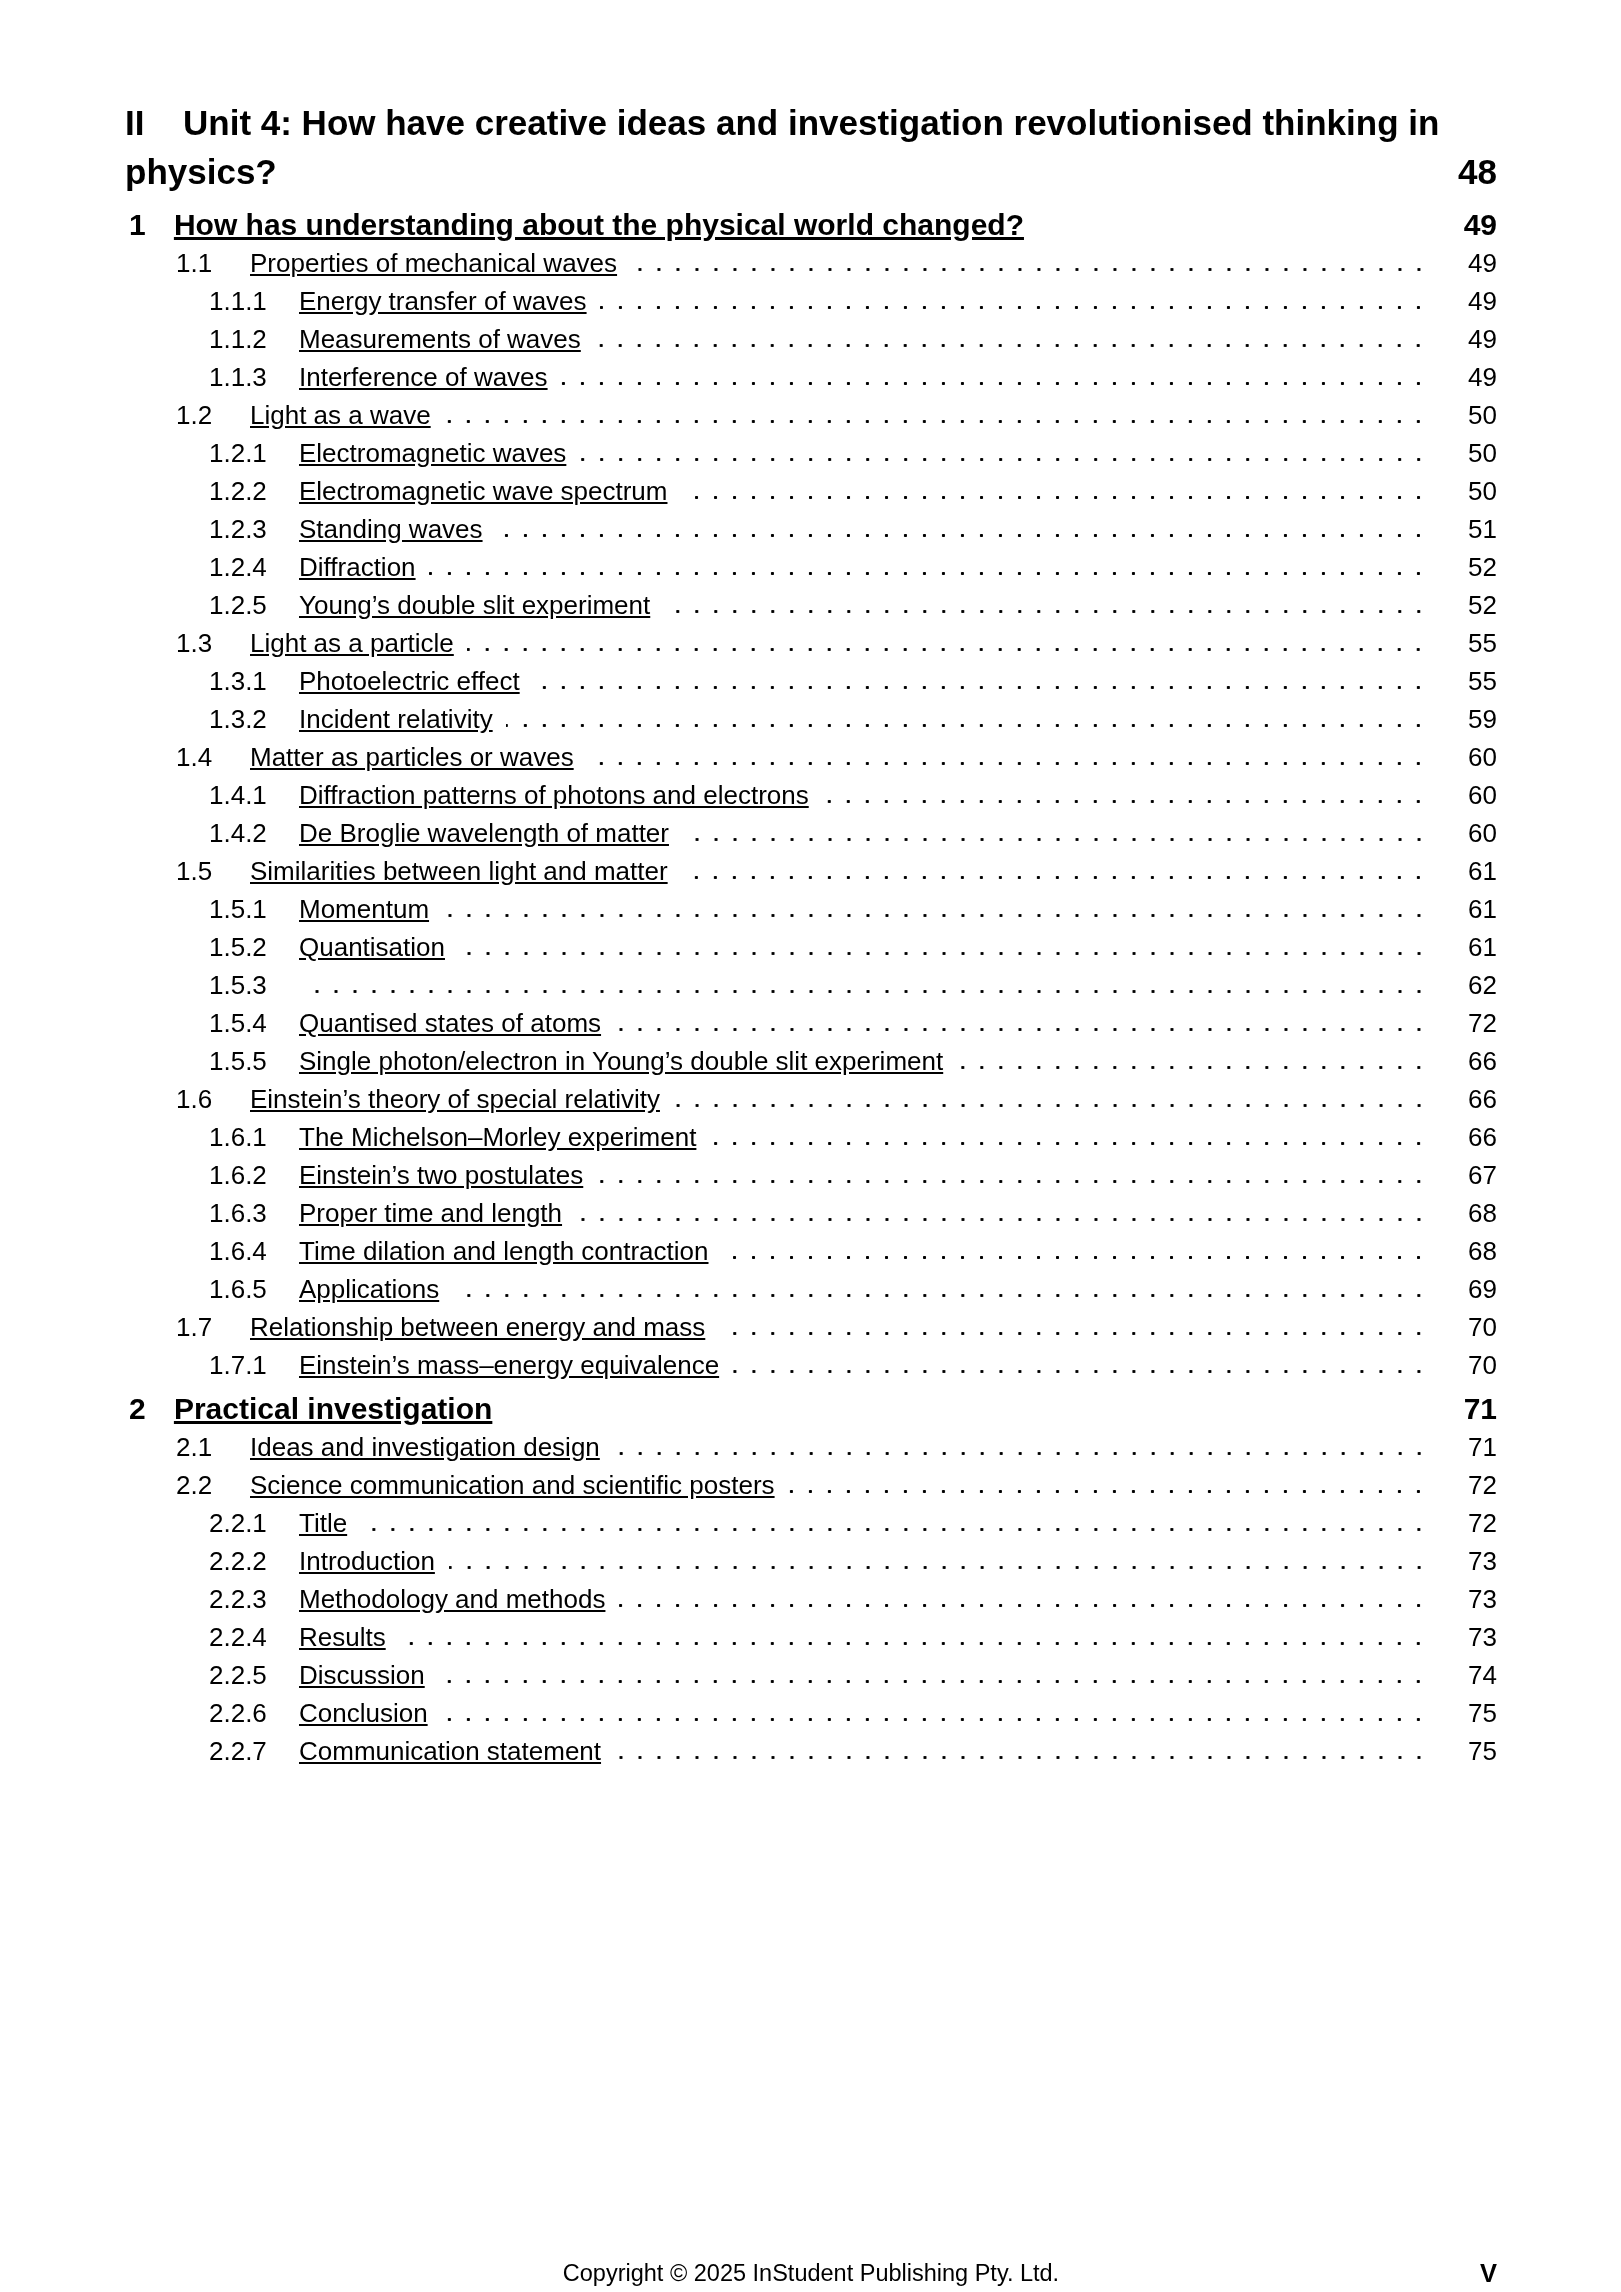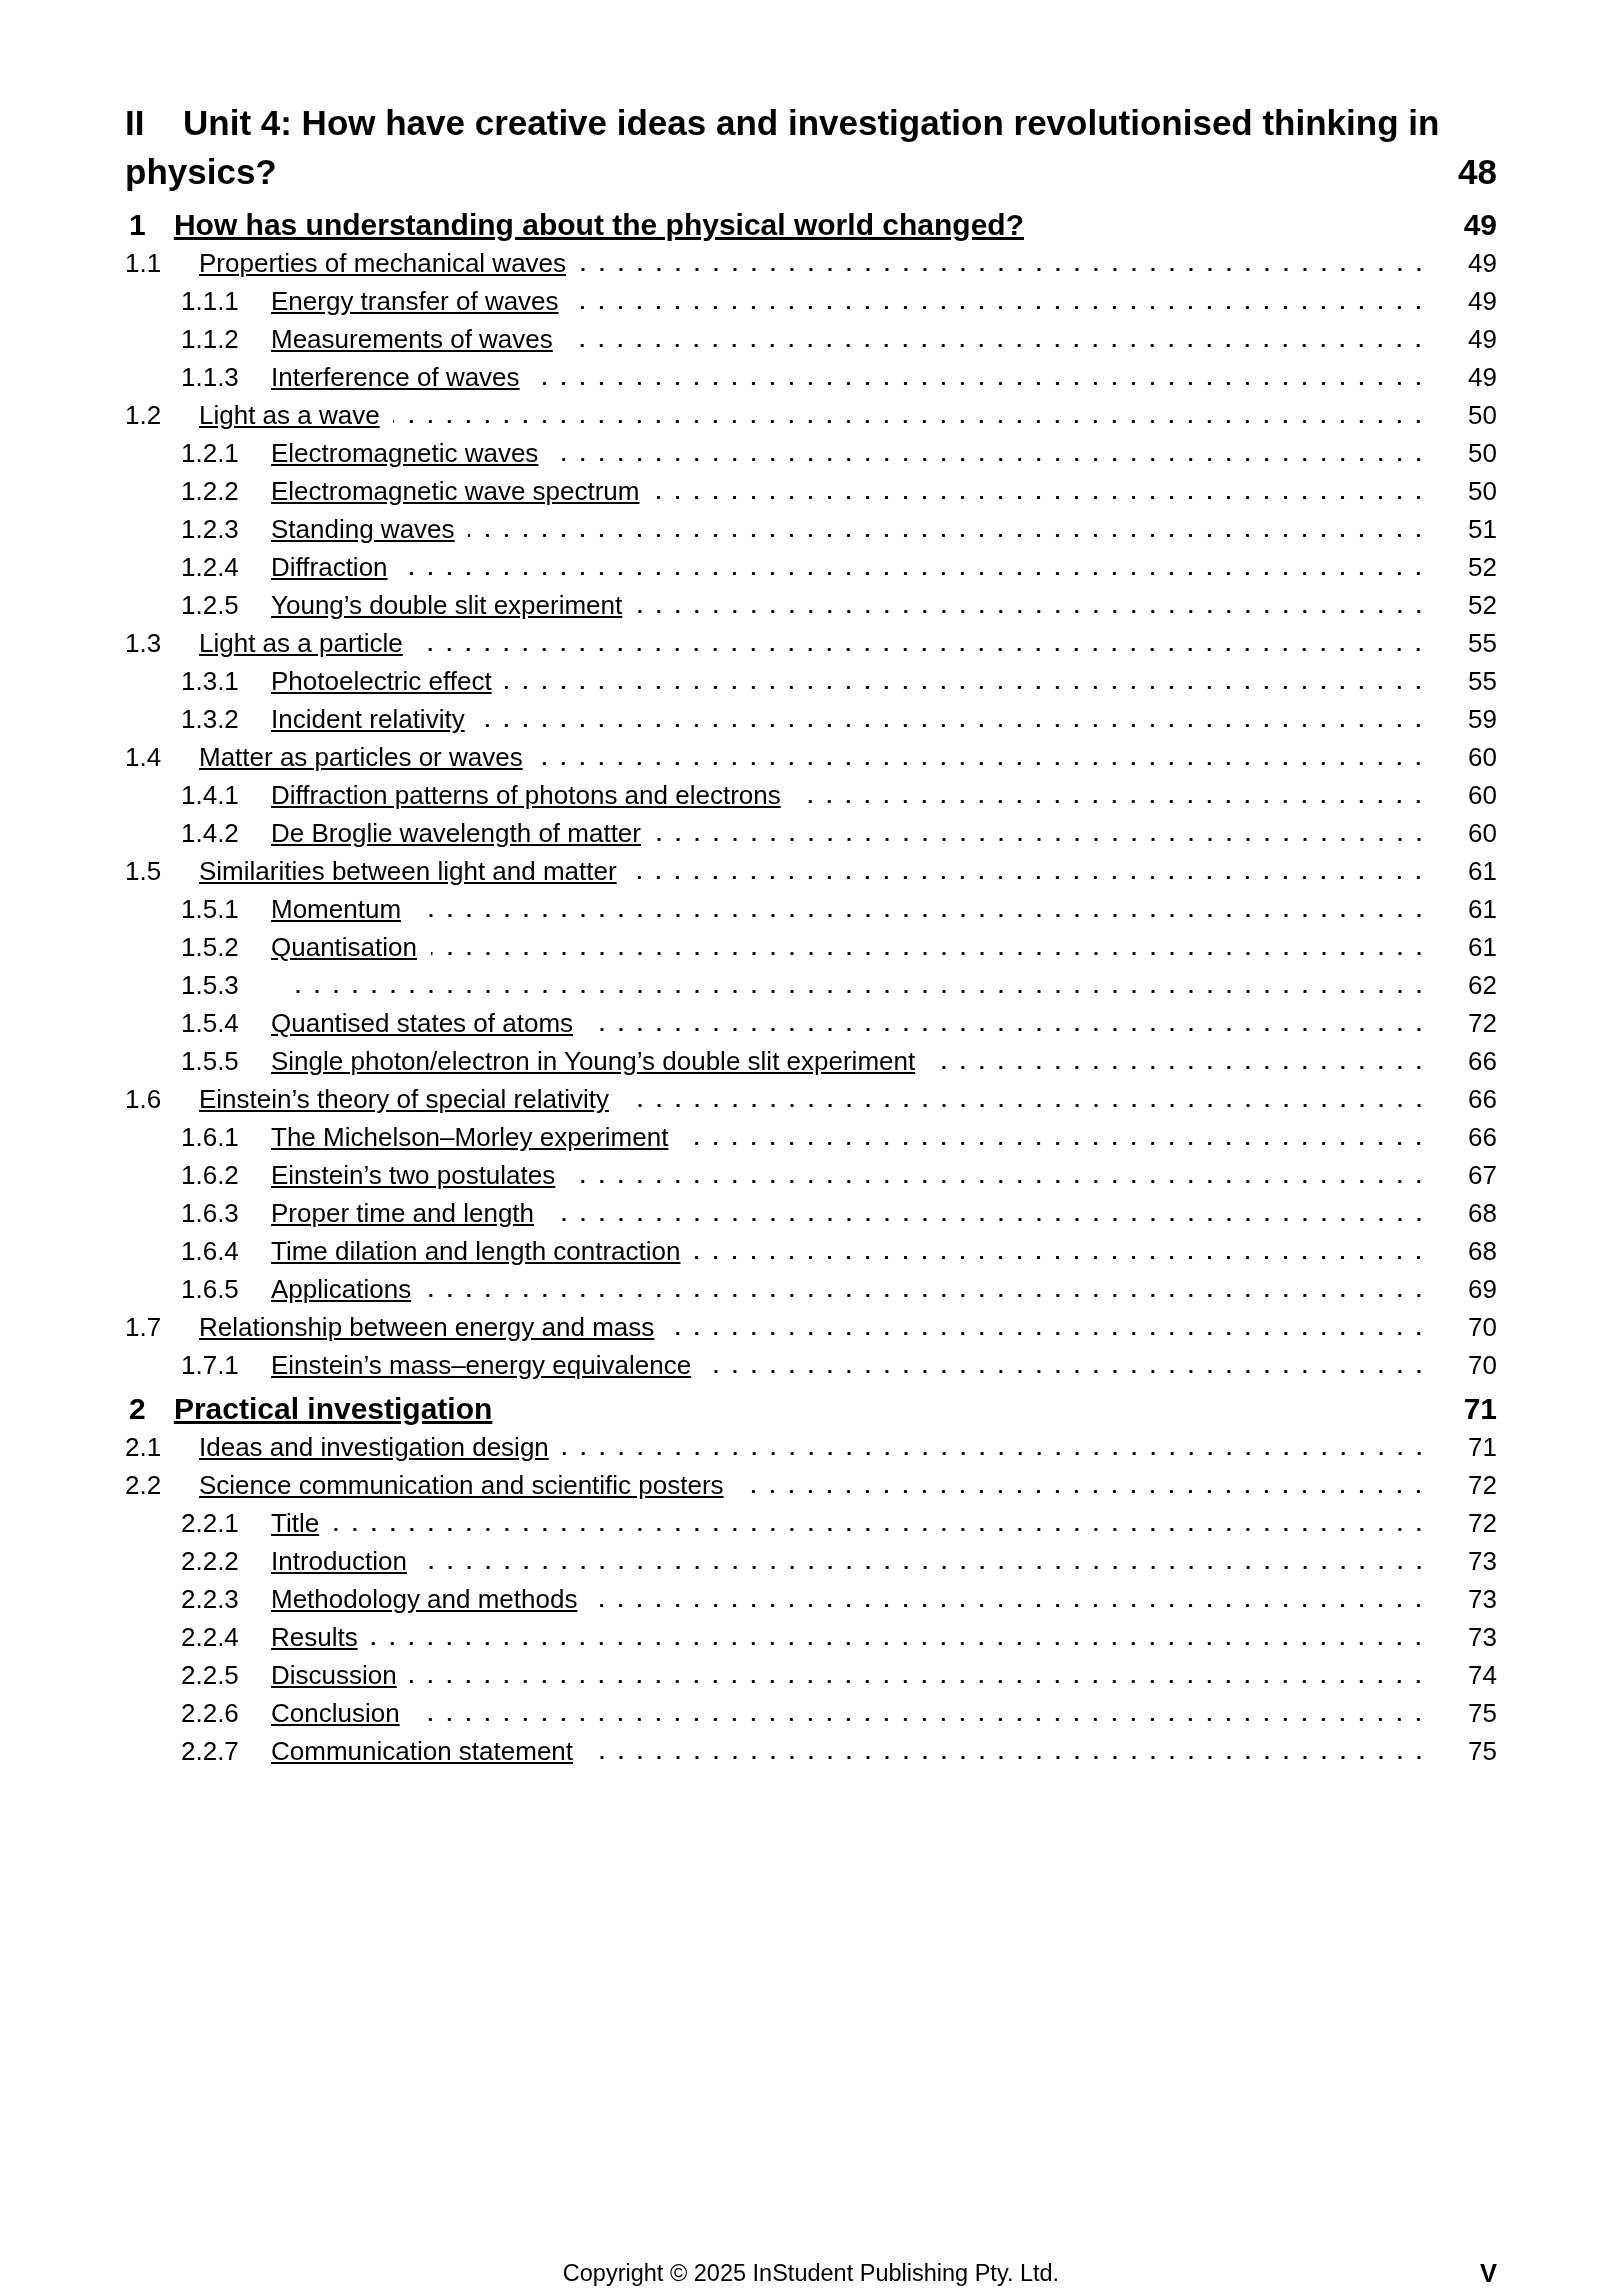--- a/index.html
+++ b/index.html
@@ -43,22 +43,22 @@
     font-size: 26px;
     line-height: 38px;
     white-space: nowrap;
   }
   .row .num  { flex: 0 0 auto; display: inline-block; }
   .row .title{ flex: 0 0 auto; text-decoration: underline; }
   .row .pg   { flex: 0 0 auto; min-width: 57px; text-align: right; }
 
   .row.l0 { font-weight: bold; font-size: 30px; margin-top: 5.9px; }
   .l0 .num { margin-left: 3.9px;   width: 45px; }
-  .l1 .num {  width: 74px; }
-  .l2 .num { margin-left: 56px; width: 90px; }
+  .l1 .num { margin-left: 51px;  width: 74px; }
+  .l2 .num { margin-left: 84px; width: 90px; }
 
   .leader {
     flex: 1 1 auto;
     height: 4.9px;
     margin: 0 11.8px 0 13.7px;
     background-image: radial-gradient(circle at 50% 50%, #000 1.3px, rgba(0,0,0,0) 1.9px);
     background-size: 19px 4.9px;
     background-repeat: repeat-x;
     background-position: right center;
   }

